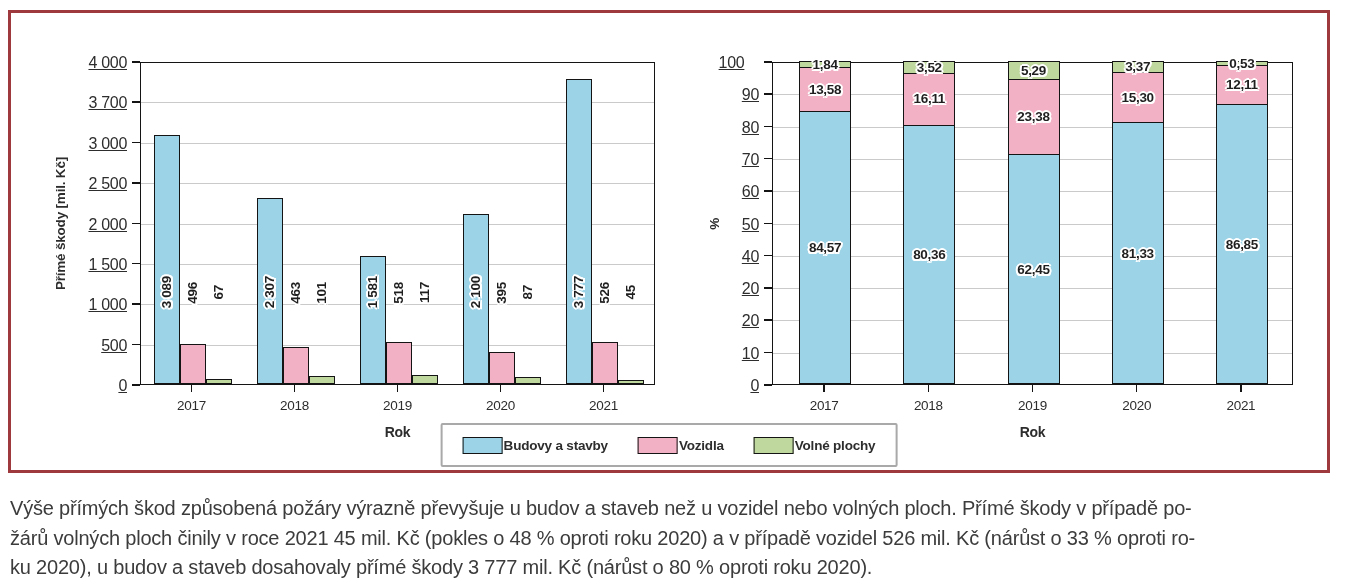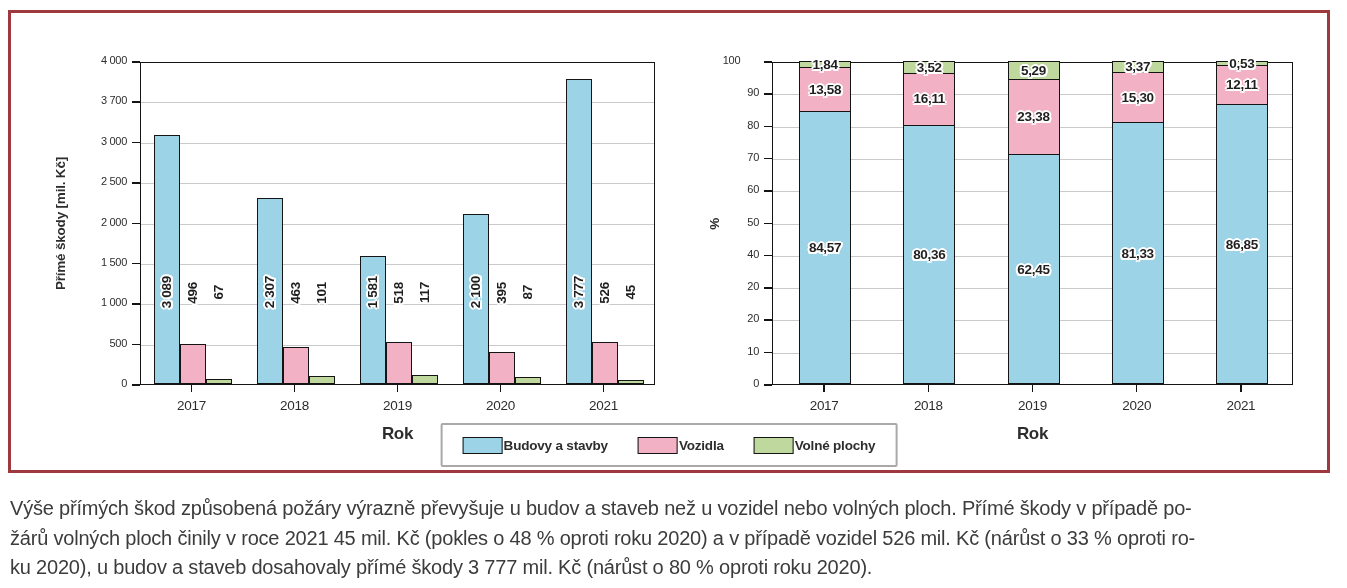--- a/index.html
+++ b/index.html
@@ -17,26 +17,26 @@
     white-space:nowrap;
   }
 
   .chart-text { color:#2d2d2d; letter-spacing:-0.3px; white-space:nowrap; }
 
   .plot { position:absolute; border:1.5px solid #141414; background:#fff; }
   .gridline { position:absolute; left:0; width:100%; height:1px; background:#cacaca; }
   .bar { position:absolute; border:1.5px solid #141414; }
   .ytick { position:absolute; height:1.5px; background:#141414; }
   .xtick { position:absolute; width:1.5px; background:#141414; }
-  .ylab  { position:absolute; font-size:11px; text-align:right; }
+  .ylab  { position:absolute; font-size:16px; text-align:right;text-decoration:underline; }
   .catlab{ position:absolute; font-size:13.5px; text-align:center; }
   .axis-title { position:absolute; display:flex; align-items:center; justify-content:center; }
   .axis-title span { font-size:13.5px; font-weight:600; color:#2d2d2d; letter-spacing:-0.2px; white-space:nowrap; }
   .vert span { writing-mode:vertical-rl; transform:rotate(180deg); }
-  .xlabel { position:absolute; font-size:17px; font-weight:600; text-align:center; }
+  .xlabel { position:absolute; font-size:14px; font-weight:600; text-align:center; }
 
   .halo {
     text-shadow:
       -1.5px -1.5px 0 #fff, 1.5px -1.5px 0 #fff, -1.5px 1.5px 0 #fff, 1.5px 1.5px 0 #fff,
       -2px 0 0 #fff, 2px 0 0 #fff, 0 -2px 0 #fff, 0 2px 0 #fff;
   }
   .vlabel {
     position:absolute; display:flex; align-items:center; justify-content:center;
     font-size:13.5px; font-weight:700; color:#1f1f1f; letter-spacing:-0.3px;
   }

